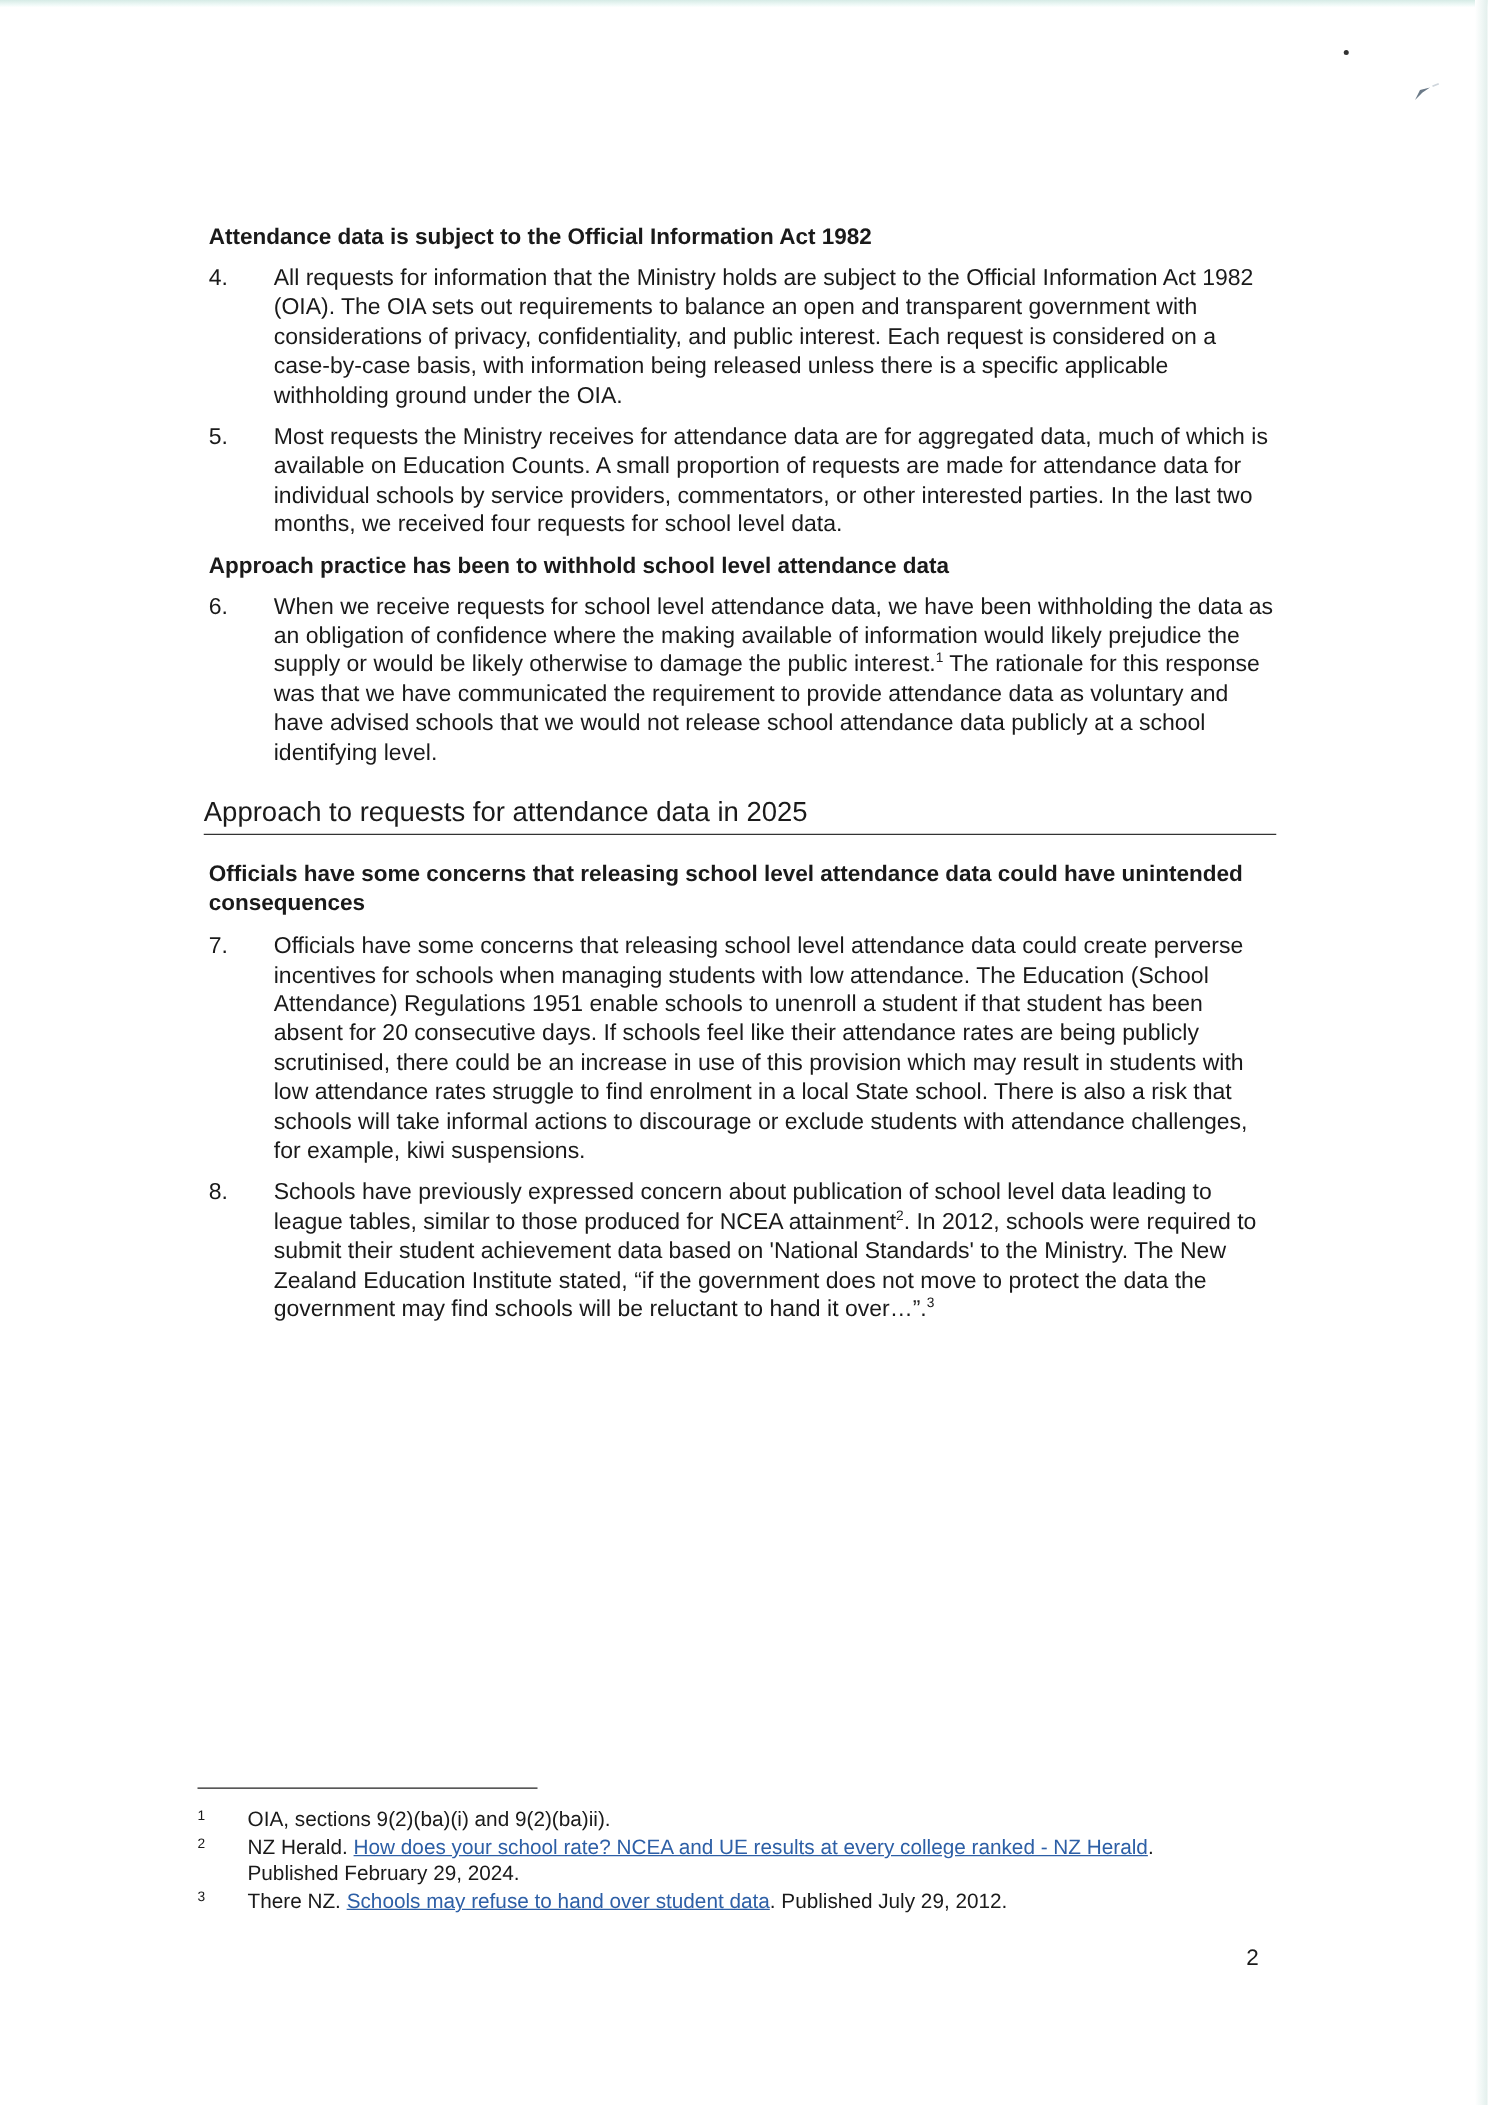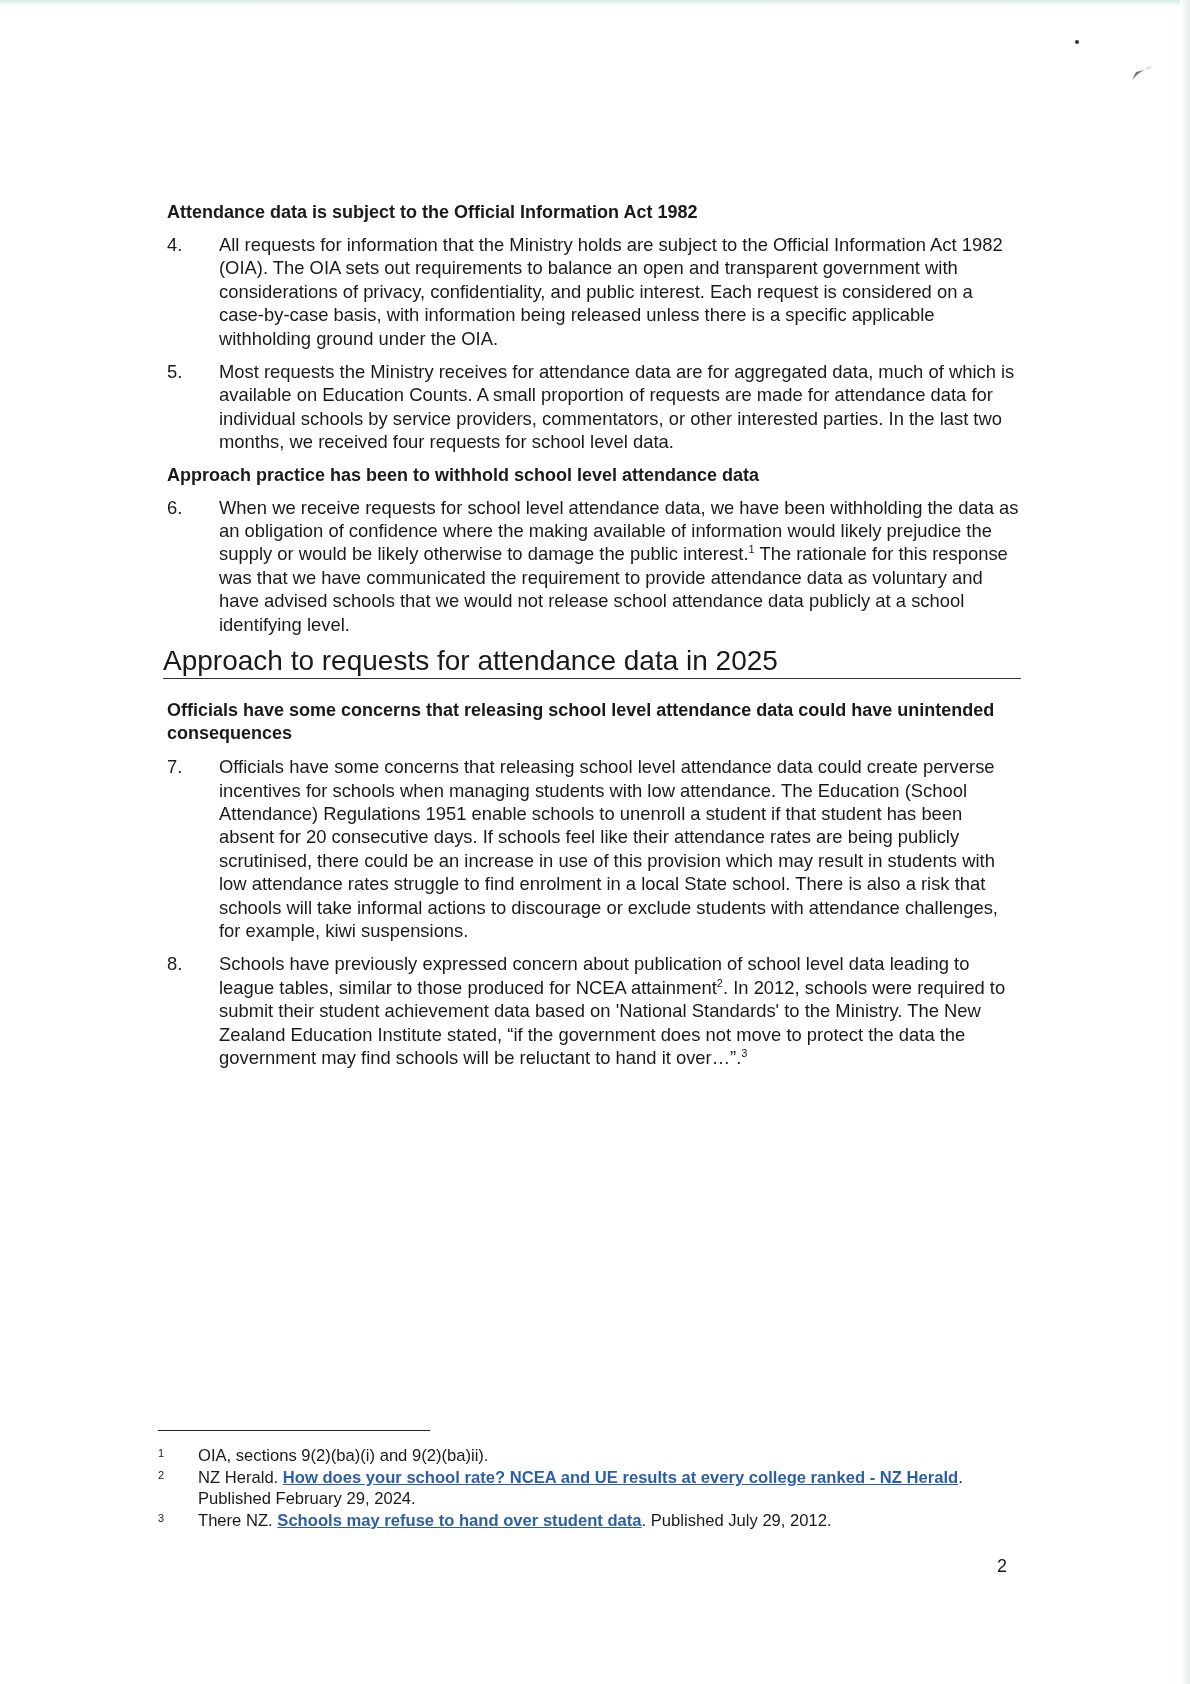--- a/index.html
+++ b/index.html
@@ -17,40 +17,40 @@
       position: absolute; right: 0; top: 0; width: 10px; height: 1684px;
       background: linear-gradient(90deg, #ffffff, #eef6f4 60%, #e3efec);
     }
     .speck {
       position: absolute; left: 1075px; top: 40px; width: 4px; height: 4px;
       border-radius: 50%; background: #333;
     }
     .mark {
       position: absolute; left: 1130px; top: 66px; width: 24px; height: 16px;
     }
-    .content { position: absolute; left: 165px; top: 201px; width: 855px; }
+    .content { position: absolute; left: 165px; top: 178px; width: 855px; }
     .h-bold {
       font-weight: bold; font-size: 18px; line-height: 23px; margin: 0 0 9px 2px;
     }
     .para { position: relative; font-size: 18.4px; line-height: 23.4px; margin: 0 0 10px 0; }
     .para .num { position: absolute; left: 2px; top: 0; width: 40px; }
     .para .txt { margin-left: 54px; display: block; }
     sup { font-size: 11px; line-height: 0; vertical-align: super; }
     .section-title {
-      font-size: 28px; line-height: 26px; font-weight: normal;
-      margin: 12px 0 0 -2px; padding-bottom: 4px;
+      font-size: 22px; line-height: 26px; font-weight: normal;
+      margin: 24px 0 0 -2px; padding-bottom: 4px;
       border-bottom: 1.6px solid #333;
       width: 858px;
     }
     .footnotes { position: absolute; left: 158px; top: 1430px; width: 820px; }
     .fn-rule { width: 272px; height: 0; border-top: 1.6px solid #222; margin-bottom: 14px; }
     .fn { position: relative; font-size: 16.6px; line-height: 21px; margin-bottom: 1px; }
     .fn .fn-num { position: absolute; left: 0; top: -2px; font-size: 11px; }
     .fn .fn-txt { margin-left: 40px; display: block; }
-    a.link { color: #2d5fa6; text-decoration: underline; font-weight: bold; }
+    a.link { color: #2d5fa6; text-decoration: underline; }
     .page-num {
       position: absolute; left: 997px; top: 1556px; font-size: 18px;
     }
   </style>
 </head>
 <body>
 
 <div class="scan-top"></div>
 <div class="scan-right"></div>
 <div class="speck"></div>

